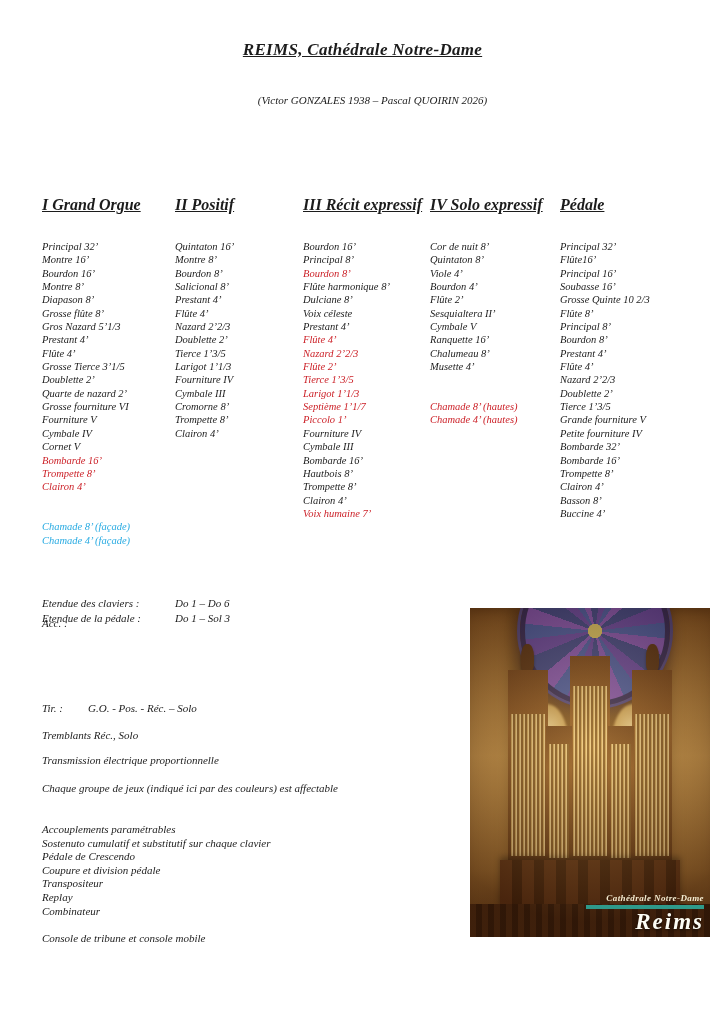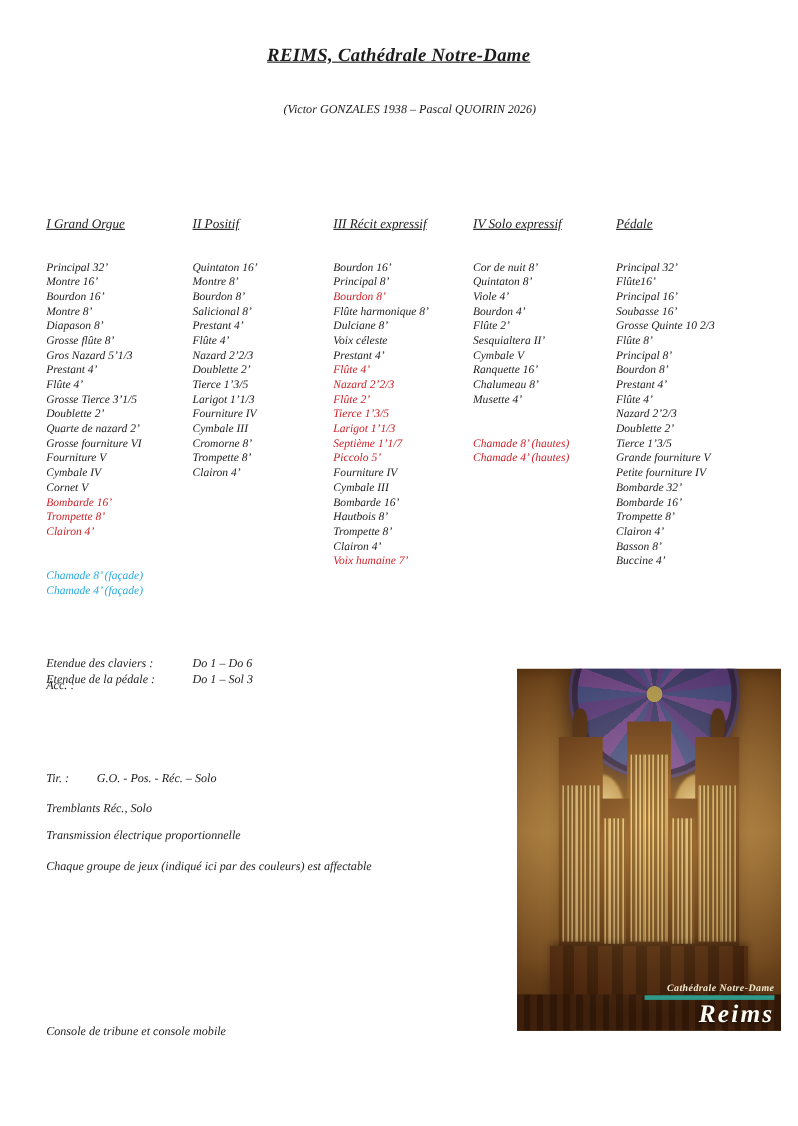--- a/index.html
+++ b/index.html
@@ -7,21 +7,21 @@
     position:relative; width:725px; height:1024px; background:#ffffff;
     font-family:"Liberation Serif", serif; font-style:italic; color:#1c1c1c;
     overflow:hidden; margin:0 auto;
   }
   .title { position:absolute; top:40px; left:0; width:100%; text-align:center;
            font-size:17px; font-weight:bold; letter-spacing:0.3px; }
   .title span { text-decoration:underline; }
   .subtitle { position:absolute; top:94px; left:10px; width:100%; text-align:center; font-size:11px; }
 
   .division { position:absolute; top:196px; width:132px; }
-  .division .hdr { font-size:12px; font-weight:normal; text-decoration:underline; white-space:nowrap; }
+  .division .hdr { font-size:16px; font-weight:bold; text-decoration:underline; white-space:nowrap; }
   .division .stops { margin-top:26px; }
   .stop { font-size:10.5px; line-height:13.35px; white-space:nowrap; }
   .stop.red  { color:#cc2229; }
   .stop.cyan { color:#29abe2; }
 
   .spec { position:absolute; left:42px; font-size:11px; line-height:14.5px; white-space:nowrap; }
   .spec .lbl { display:inline-block; width:133px; }
   .flexrow { display:flex; }
   .flexrow .key { width:46px; flex:none; }
   .features .line { line-height:13.6px; }
@@ -138,21 +138,21 @@
         <div class="stop">Flûte harmonique 8’</div>
         <div class="stop">Dulciane 8’</div>
         <div class="stop">Voix céleste</div>
         <div class="stop">Prestant 4’</div>
         <div class="stop red">Flûte 4’</div>
         <div class="stop red">Nazard 2’2/3</div>
         <div class="stop red">Flûte 2’</div>
         <div class="stop red">Tierce 1’3/5</div>
         <div class="stop red">Larigot 1’1/3</div>
         <div class="stop red">Septième 1’1/7</div>
-        <div class="stop red">Piccolo 5’</div>
+        <div class="stop red">Piccolo 1’</div>
         <div class="stop">Fourniture IV</div>
         <div class="stop">Cymbale III</div>
         <div class="stop">Bombarde 16’</div>
         <div class="stop">Hautbois 8’</div>
         <div class="stop">Trompette 8’</div>
         <div class="stop">Clairon 4’</div>
         <div class="stop red">Voix humaine 7’</div>
       </div>
   </div>
   <div class="division" style="left:430px">
@@ -220,20 +220,29 @@
   </div>
 
   <div class="spec" style="top:728px">Tremblants Réc., Solo</div>
 
   <div class="spec" style="top:753px">Transmission électrique proportionnelle</div>
 
   <div class="spec" style="top:781px">
     <div>Chaque groupe de jeux (indiqué ici par des couleurs) est affectable</div>
   </div>
 
+  <div class="spec features" style="top:823px">
+      <div class="line">Accouplements paramétrables</div>
+      <div class="line">Sostenuto cumulatif et substitutif sur chaque clavier</div>
+      <div class="line">Pédale de Crescendo</div>
+      <div class="line">Coupure et division pédale</div>
+      <div class="line">Transpositeur</div>
+      <div class="line">Replay</div>
+      <div class="line">Combinateur</div>
+    </div>
 
   <div class="spec" style="top:931px">Console de tribune et console mobile</div>
 
   <div class="photo">
     <div class="ph-wall ph-wall-l"></div>
     <div class="ph-wall ph-wall-r"></div>
     <div class="ph-rose"></div>
     <div class="ph-glow ph-glow-l"></div>
     <div class="ph-glow ph-glow-r"></div>
     <div class="ph-statue ph-st-l"></div>

